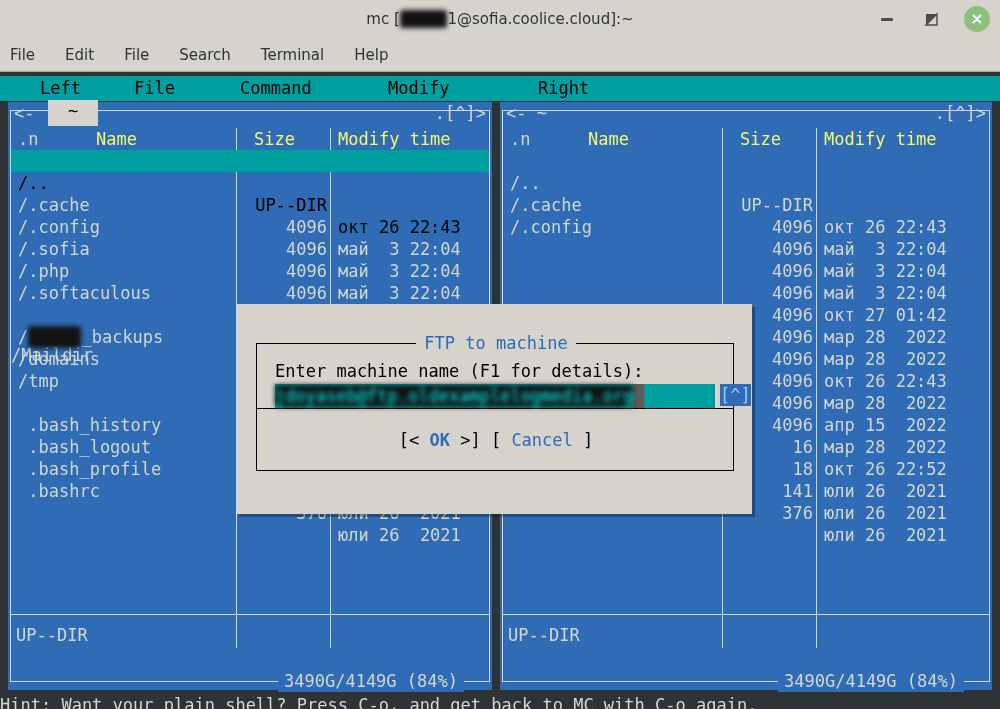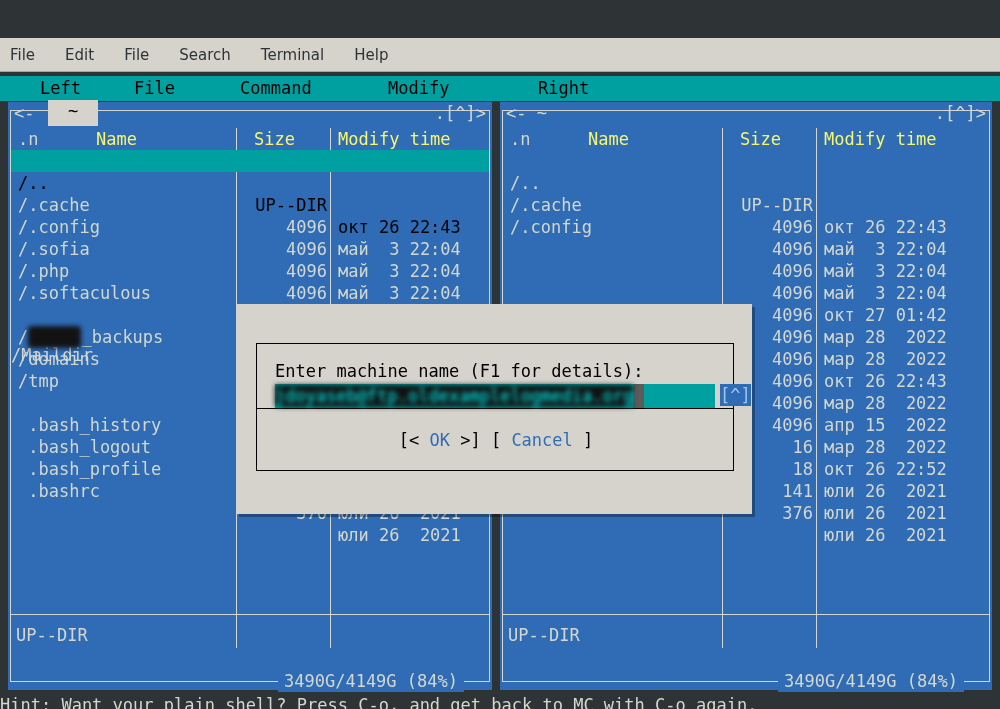--- a/index.html
+++ b/index.html
@@ -109,29 +109,48 @@
   .dlg-label{position:absolute;left:18px;top:16px;color:#000;white-space:pre;}
   .inputline{
     position:absolute;left:18px;top:40px;width:440px;height:24px;
     background:#00a0a0;color:#000;display:flex;align-items:center;
   }
   .inputval{filter:blur(2.6px);background:#111;color:#0ff;white-space:pre;
     -webkit-user-select:none;user-select:none;}
   .inputcur{width:11px;height:24px;background:#5c5c5c;}
   .inputup{position:absolute;left:463px;top:40px;color:#9fc4ef;background:#2f6cb5;white-space:pre;}
   .dlg-buttons{position:absolute;left:0;top:20px;width:478px;text-align:center;white-space:pre;}
-  .btn-ok{color:#2f6cb5;}
+  .btn-ok{color:#2f6cb5;font-weight:bold;}
   .btn-ca{color:#2f6cb5;}
   .blk{color:#000;}
 </style>
 </head>
 <body>
 
 <div class="app">
 
+  <div class="titlebar">
+    <div class="titlebar-text"><span>mc [</span><span class="redact">banko</span><span>1@sofia.coolice.cloud]:~</span></div>
+    <div class="winbtns">
+      <div class="wb">
+          <div class="wb-min"></div>
+        </div>
+      <div class="wb wb-max">
+        <svg width="15" height="15" viewBox="0 0 15 15">
+          <path d="M2 2 L13 2 L2 13 Z" fill="#4c4c4c"></path>
+          <path d="M13 2 L13 13 L2 13 Z" fill="none" stroke="#4c4c4c" stroke-width="1.4"></path>
+        </svg>
+      </div>
+      <div class="wb-close">
+        <svg width="14" height="14" viewBox="0 0 14 14">
+          <path d="M3.5 3.5 L10.5 10.5 M10.5 3.5 L3.5 10.5" stroke="#ffffff" stroke-width="1.8" stroke-linecap="round"></path>
+        </svg>
+      </div>
+    </div>
+  </div>
 
   <div class="menubar">
     <div class="mi">File</div>
     <div class="mi">Edit</div>
     <div class="mi">File</div>
     <div class="mi">Search</div>
     <div class="mi">Terminal</div>
     <div class="mi">Help</div>
   </div>
 
@@ -341,20 +360,21 @@
         <span class="dt" style="left:321px;">юли 26  2021</span>
       </div>
 
       <div class="frame-line" style="left:2px;top:512px;width:488px;height:1px;"></div>
       <div class="pstatus" style="left:8px;top:522px;">UP--DIR</div>
       <div class="pfree" style="right:28px;top:568px;background:#2f6cb5;padding:0 6px;">3490G/4149G (84%)</div>
     </div>
 
     <div class="dlg">
       <div class="dlg-inner">
+        <div class="dlg-title"><span class="cap">FTP to machine</span></div>
         <div class="dlg-label">Enter machine name (F1 for details):</div>
         <div class="inputline">
           <span class="inputval">jdoyaseb@ftp.oldexamplelogmedia.org</span>
           <span class="inputcur"></span>
         </div>
         <div class="inputup">[^]</div>
       </div>
       <div class="dlg-btnbox">
         <div class="dlg-buttons"><span class="blk">[&lt;</span><span class="btn-ok"> OK </span><span class="blk">&gt;]</span><span class="blk"> </span><span class="blk">[</span><span class="btn-ca"> Cancel </span><span class="blk">]</span></div>
       </div>

